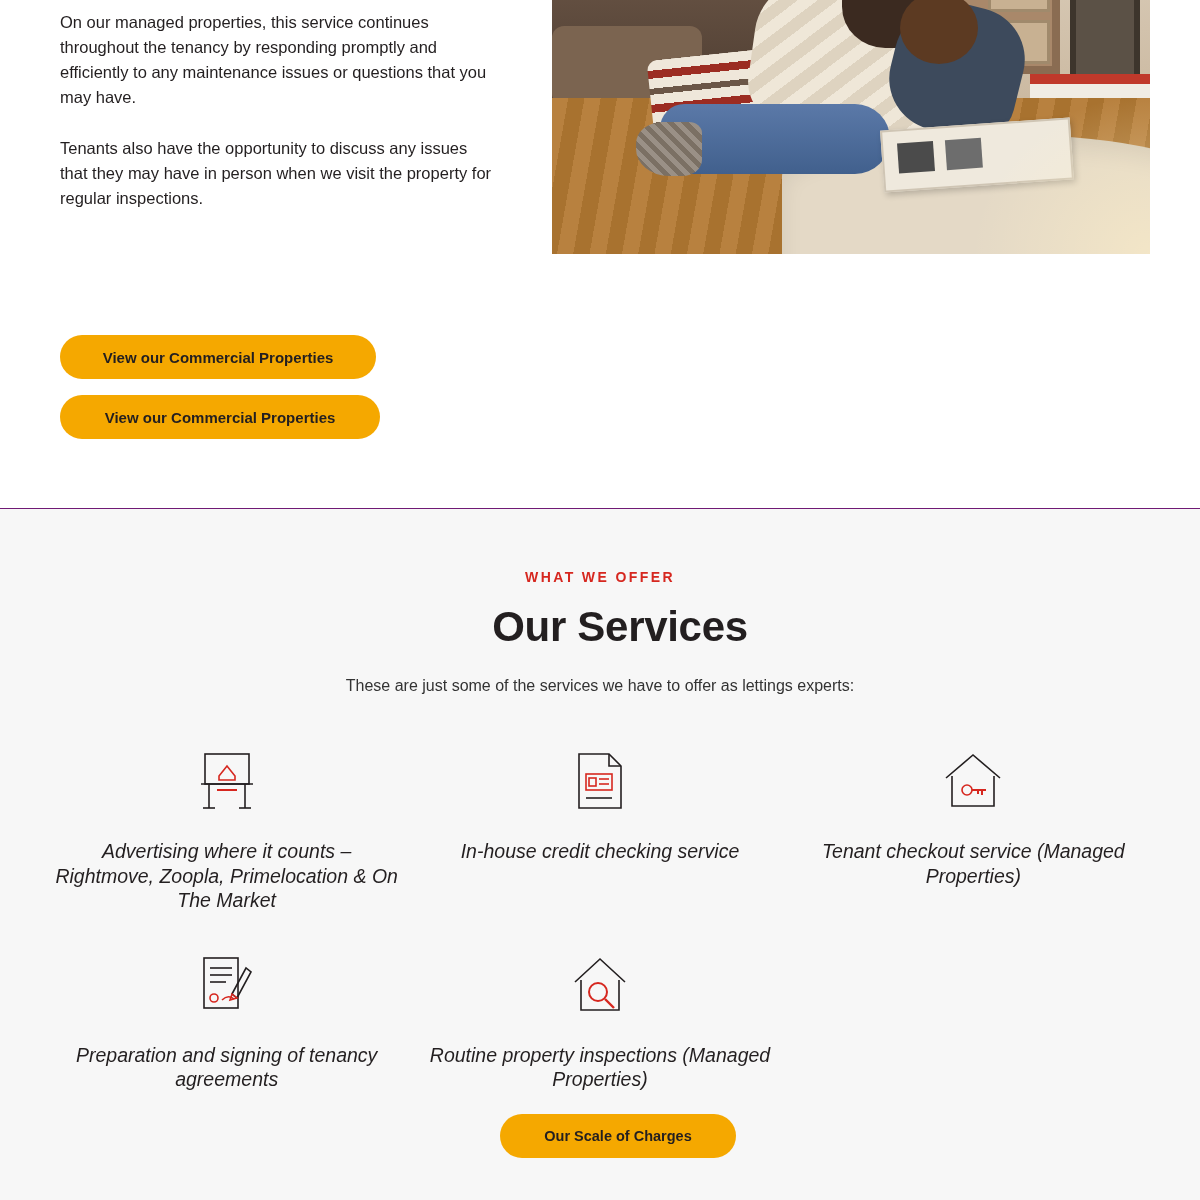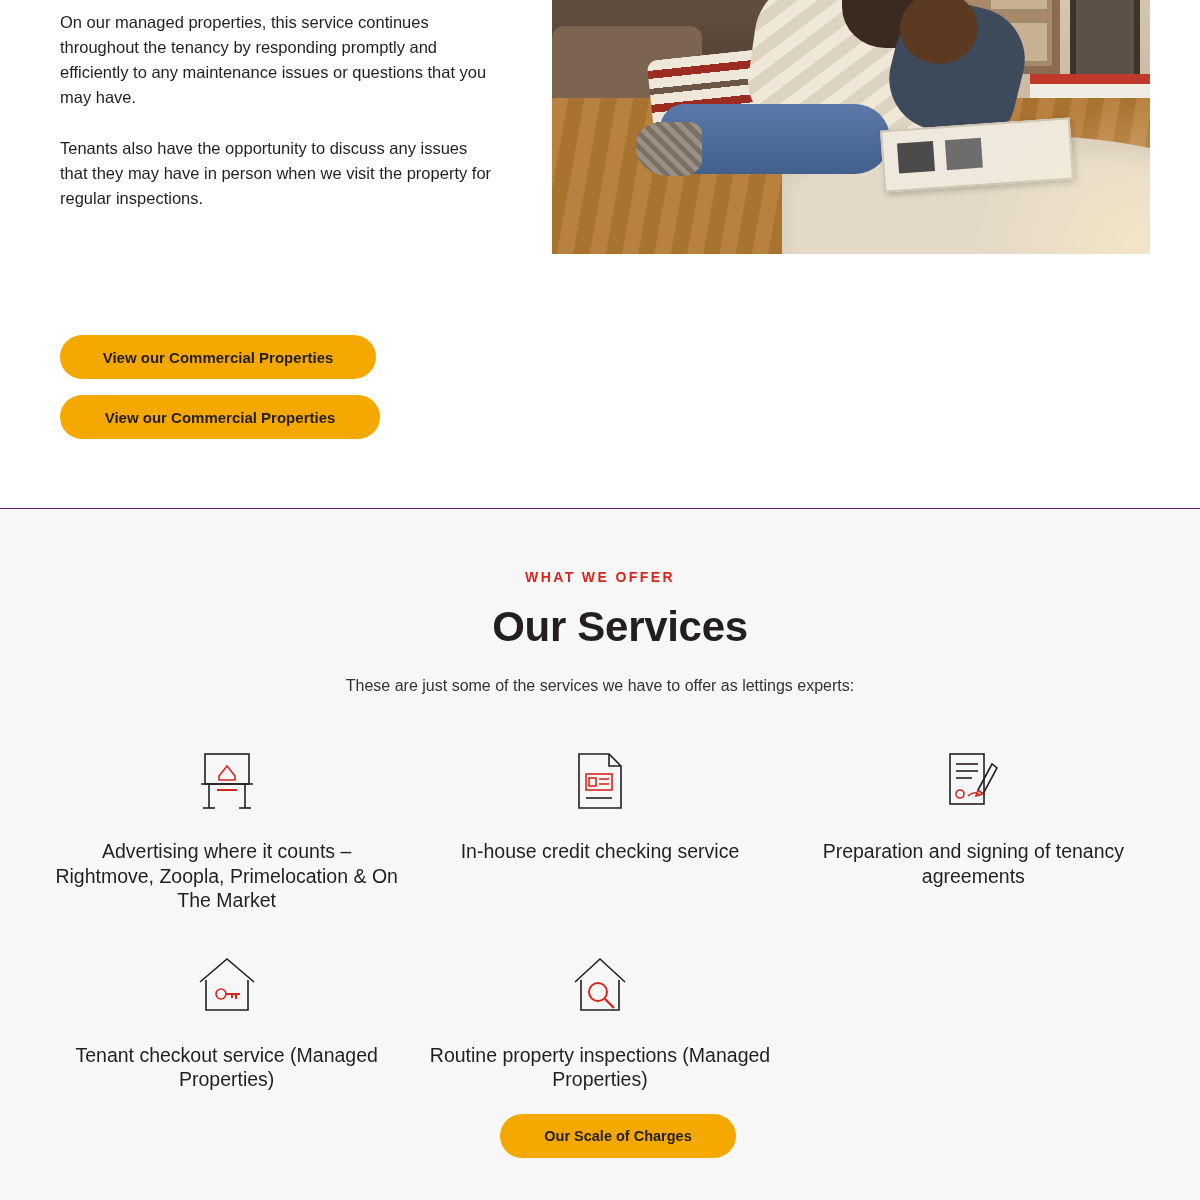--- a/index.html
+++ b/index.html
@@ -195,21 +195,21 @@
     font-size: 16px;
     color: #333;
     margin-top: 26px;
   }
   .grid {
     display: grid;
     grid-template-columns: repeat(3, 1fr);
     padding: 48px 40px 0 40px;
     row-gap: 34px;
   }
-  .cell { text-align: center; padding: 0 14px; }
+  .cell { text-align: center; padding: 0 14px; font-style: italic; }
   .cell .icon-wrap {
     height: 76px;
     display: flex;
     align-items: center;
     justify-content: center;
   }
   .cell .caption {
     font-size: 19.5px;
     line-height: 1.26;
     color: #231f20;
@@ -299,49 +299,49 @@
           <line x1="28" y1="34" x2="38" y2="34" stroke="#d6271f"></line>
           <line x1="15" y1="48" x2="41" y2="48"></line>
         </svg>
       </div>
       <div class="caption">In-house credit checking service</div>
     </div>
 
 
     <div class="cell">
       <div class="icon-wrap">
+        <svg width="66" height="62" viewBox="0 0 66 62" fill="none" stroke="#231f20" stroke-width="1.6">
+          <path d="M6 28 L33 5 L60 28"></path>
+          <path d="M12 26 V56 H54 V26"></path>
+          <circle cx="27" cy="40" r="5" stroke="#d6271f"></circle>
+          <path d="M32 40 h14 m-4 0 v5 m-4 -5 v4" stroke="#d6271f" stroke-width="2"></path>
+        </svg>
+      </div>
+      <div class="caption">Tenant checkout service (Managed Properties)</div>
+    </div>
+
+    <div class="cell">
+      <div class="icon-wrap">
         <svg width="62" height="62" viewBox="0 0 62 62" fill="none" stroke="#231f20" stroke-width="1.6">
           <rect x="8" y="4" width="34" height="50"></rect>
           <line x1="14" y1="14" x2="36" y2="14"></line>
           <line x1="14" y1="21" x2="36" y2="21"></line>
           <line x1="14" y1="28" x2="30" y2="28"></line>
           <circle cx="18" cy="44" r="4" stroke="#d6271f"></circle>
           <path d="M26 46 q6 -6 12 -1" stroke="#d6271f"></path>
           <path d="M36 40 L50 14 L55 18 L41 44 Z"></path>
           <path d="M36 40 L41 44 L34 46 Z" stroke="#d6271f"></path>
         </svg>
       </div>
       <div class="caption">Preparation and signing of tenancy agreements</div>
     </div>
 
     <div class="cell">
       <div class="icon-wrap">
         <svg width="66" height="62" viewBox="0 0 66 62" fill="none" stroke="#231f20" stroke-width="1.6">
-          <path d="M6 28 L33 5 L60 28"></path>
-          <path d="M12 26 V56 H54 V26"></path>
-          <circle cx="27" cy="40" r="5" stroke="#d6271f"></circle>
-          <path d="M32 40 h14 m-4 0 v5 m-4 -5 v4" stroke="#d6271f" stroke-width="2"></path>
-        </svg>
-      </div>
-      <div class="caption">Tenant checkout service (Managed Properties)</div>
-    </div>
-
-    <div class="cell">
-      <div class="icon-wrap">
-        <svg width="66" height="62" viewBox="0 0 66 62" fill="none" stroke="#231f20" stroke-width="1.6">
           <path d="M8 28 L33 5 L58 28"></path>
           <path d="M14 26 V56 H52 V26"></path>
           <circle cx="31" cy="38" r="9" stroke="#d6271f" stroke-width="2"></circle>
           <line x1="38" y1="45" x2="47" y2="54" stroke="#d6271f" stroke-width="2.4"></line>
         </svg>
       </div>
       <div class="caption">Routine property inspections (Managed Properties)</div>
     </div>
 
   </div>

